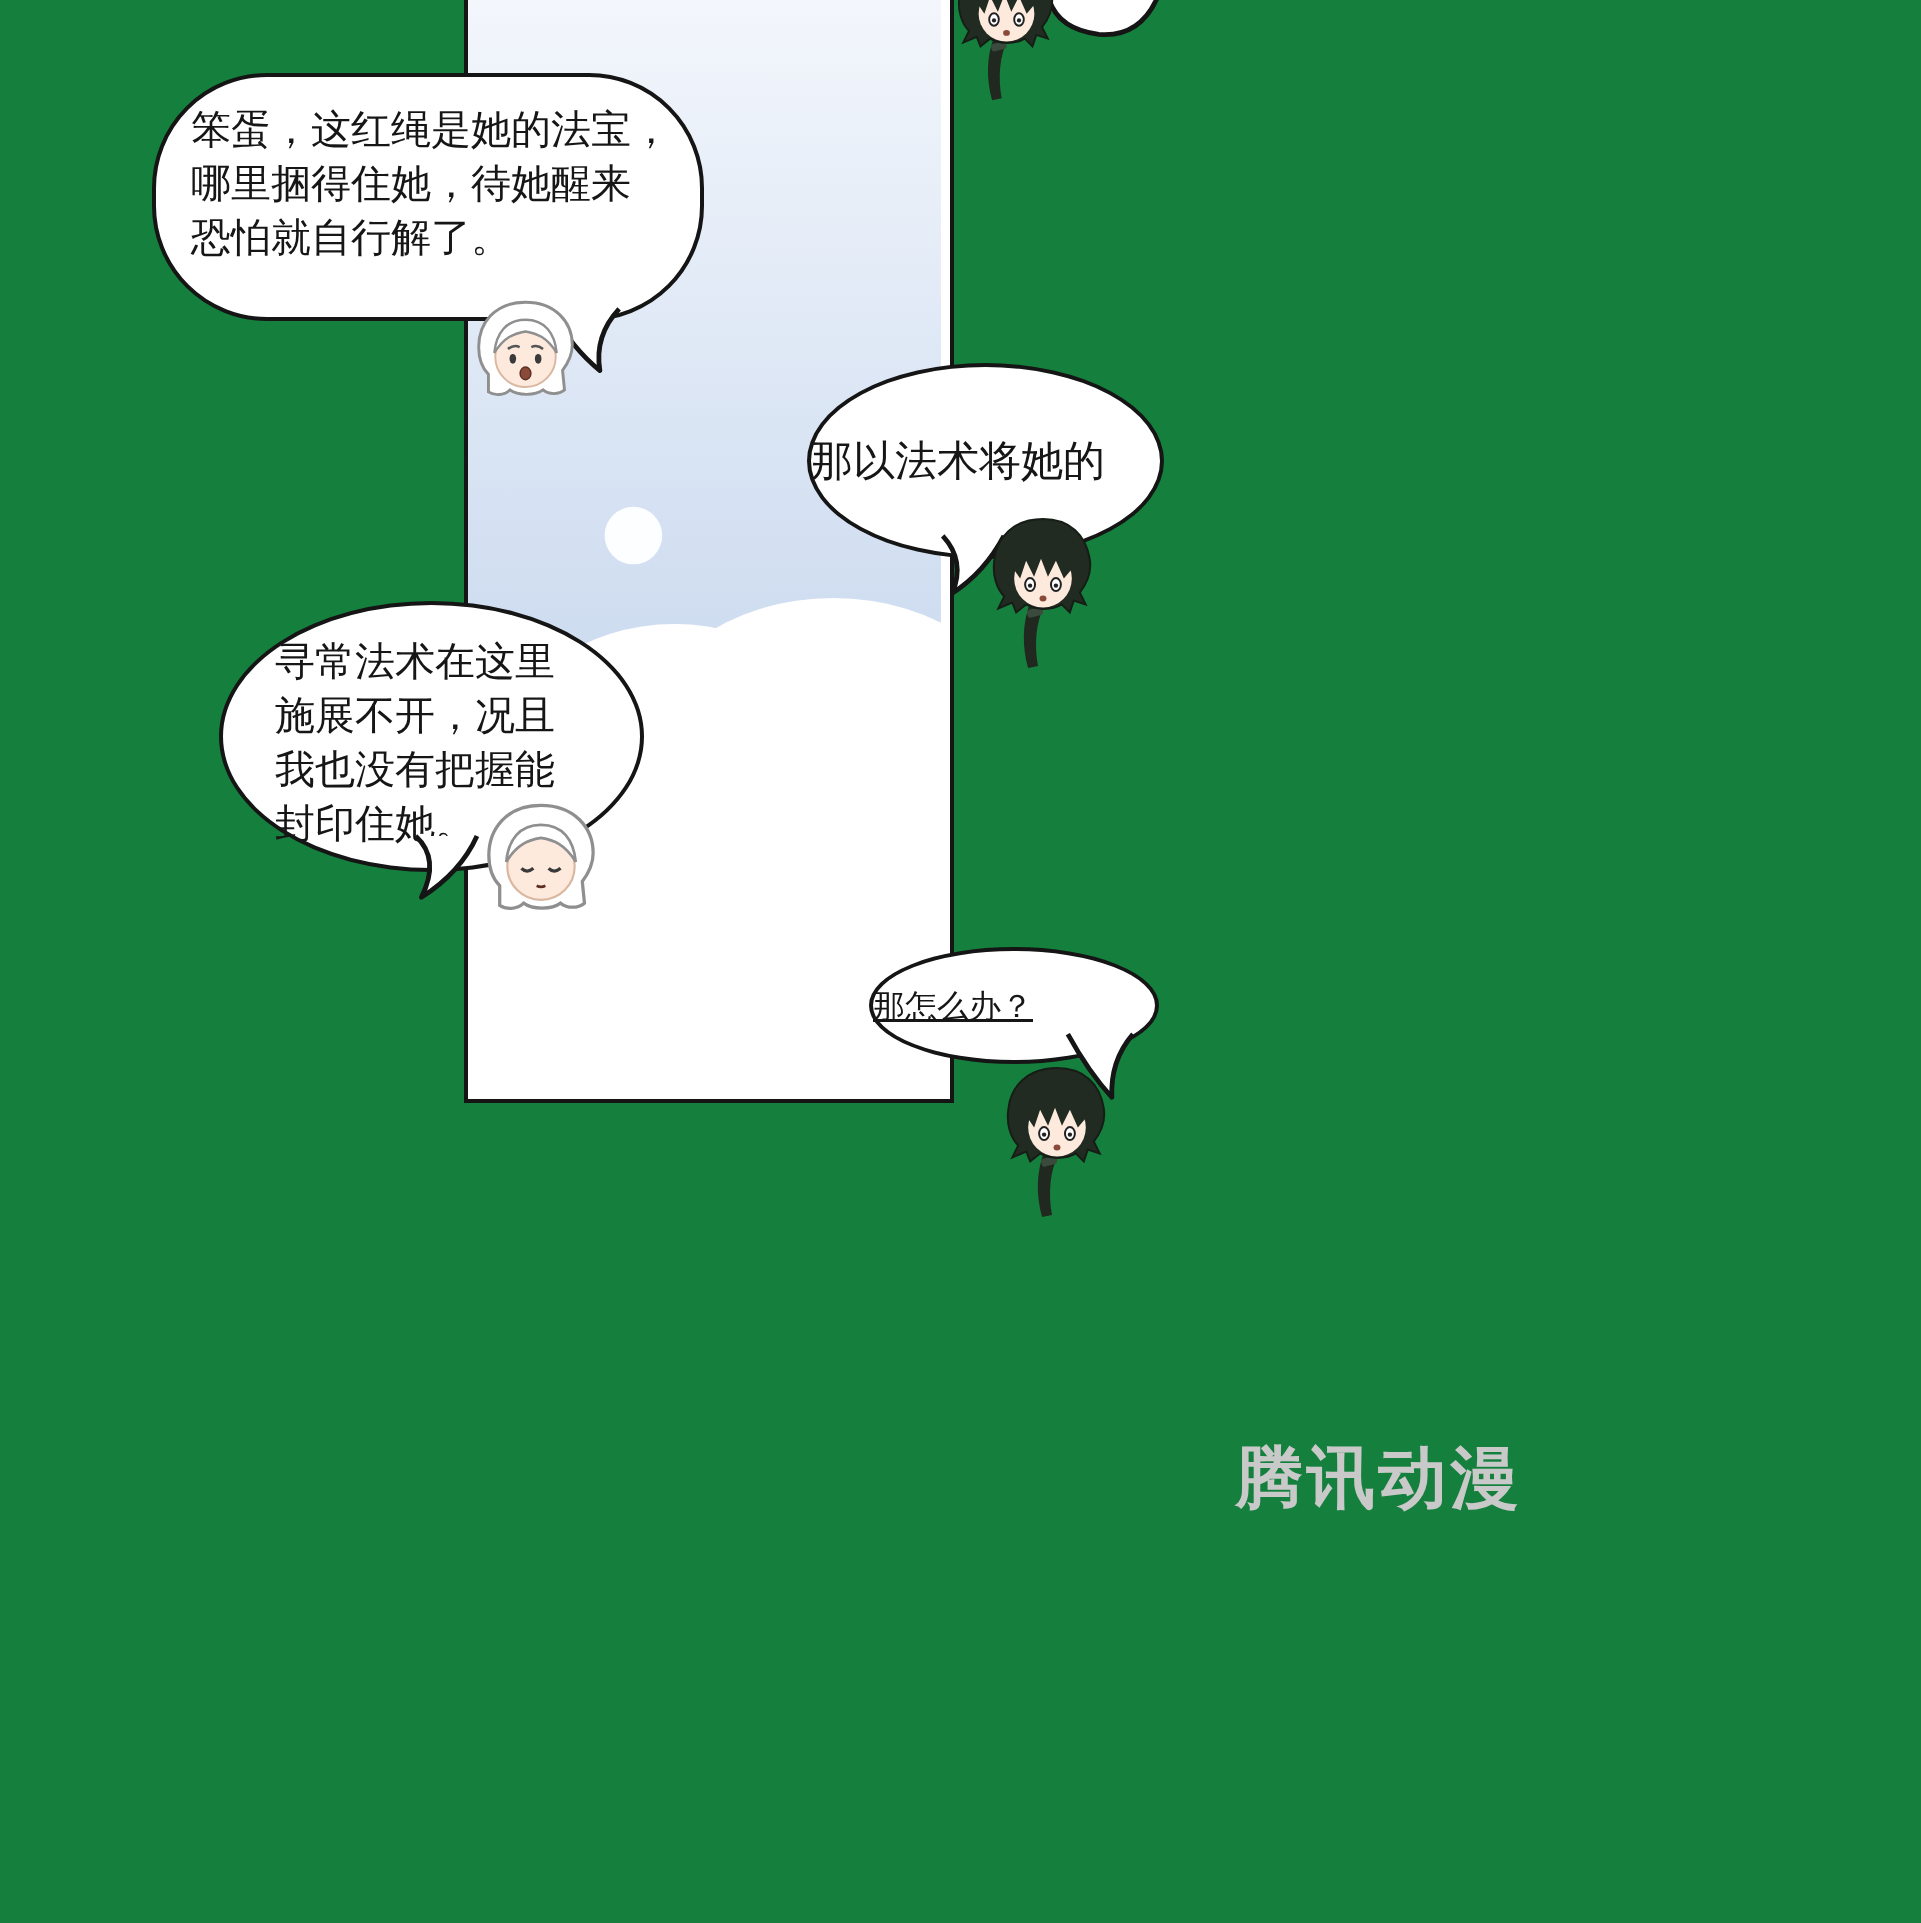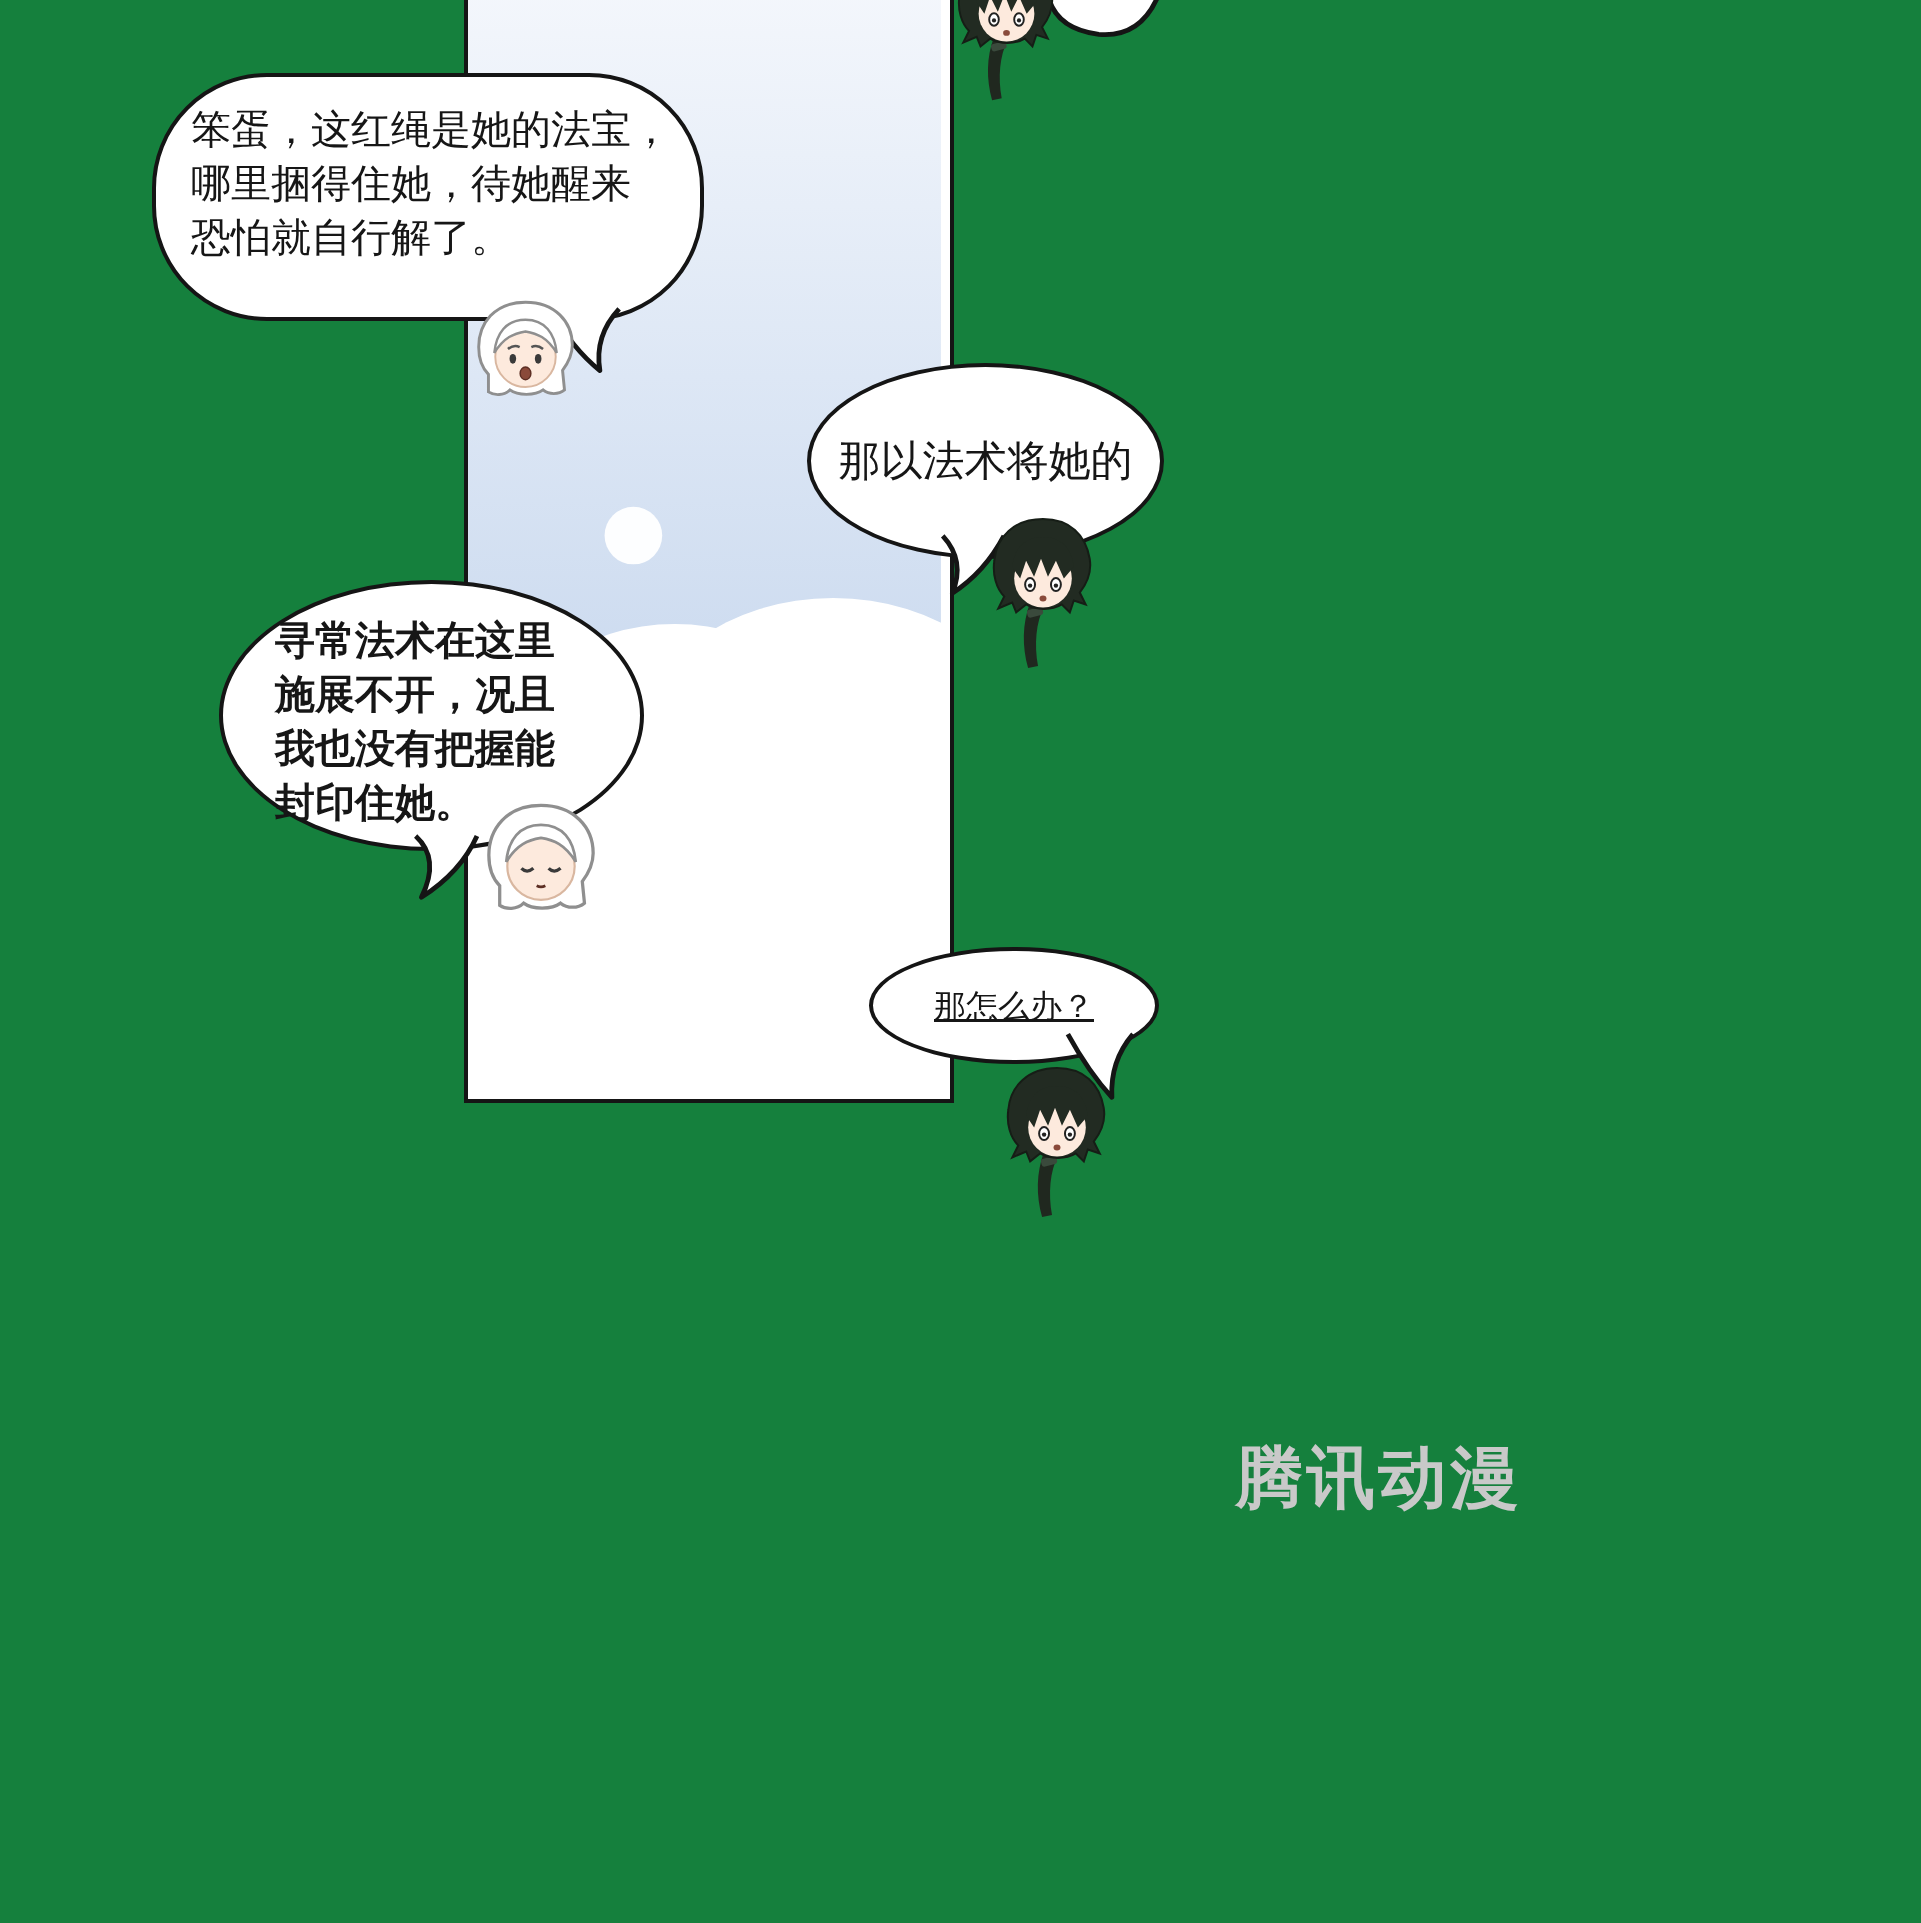--- a/index.html
+++ b/index.html
@@ -13,25 +13,25 @@
     border:4.8px solid #151515;background:#ffffff;z-index:1;box-sizing:content-box;
     overflow:hidden;
   }
   .panel svg{position:absolute;left:0;top:0;}
   
   .bubble{
     position:absolute;background:#ffffff;border:4.8px solid #151515;
     box-sizing:border-box;z-index:3;color:#161616;
   }
   .bubble .txt{font-size:40px;line-height:54px;white-space:nowrap;}
-  .bubble.center{display:flex;align-items:center;justify-content:center;text-align:center;}
+  .bubble.center{display:flex;flex-direction:column;align-items:flex-start;justify-content:center;text-align:center;}
   .b1{left:152px;top:73px;width:552px;height:248px;border-radius:115px;padding:25px 19px 0 35px;}
   .b2{left:807px;top:363px;width:357px;height:196px;border-radius:50%;}
   .b2 .txt{font-size:42px;line-height:56px;}
-  .b3{left:219px;top:580px;width:425px;height:271px;border-radius:50%;padding:29px 19px 0 52px;font-weight:bold;}
+  .b3{left:219px;top:601px;width:425px;height:271px;border-radius:50%;padding:29px 19px 0 52px;}
   .b4{left:869px;top:947px;width:290px;height:117px;border-radius:50%;}
   .b4 .txt{font-size:32px;text-decoration:underline;}
   .tail{position:absolute;z-index:4;}
   .head{position:absolute;z-index:5;}
   .arc{position:absolute;z-index:3;}
   .watermark{
     position:absolute;left:1235px;top:1433px;z-index:2;
     font-size:68px;font-weight:700;color:#c9c9c9;letter-spacing:3.8px;
   }
 </style>

